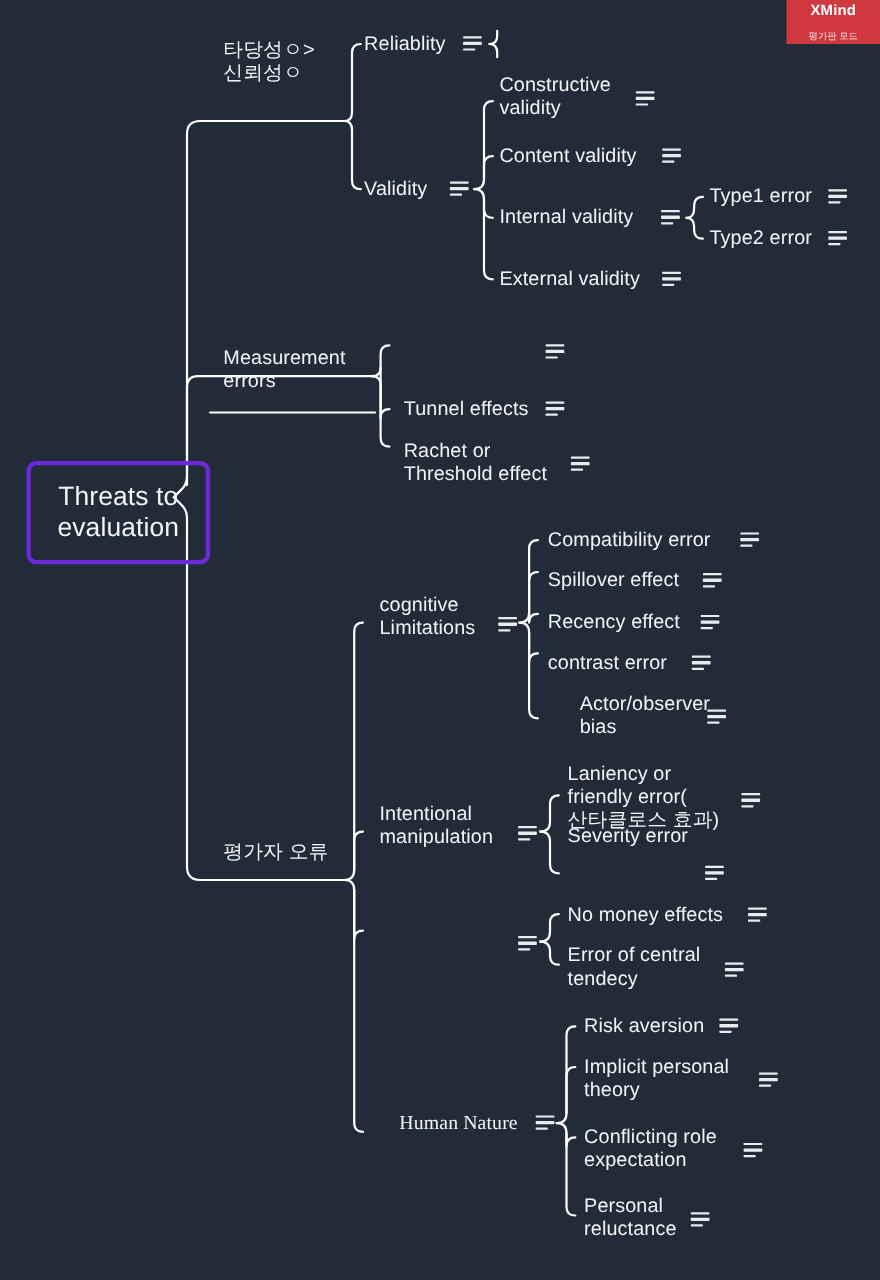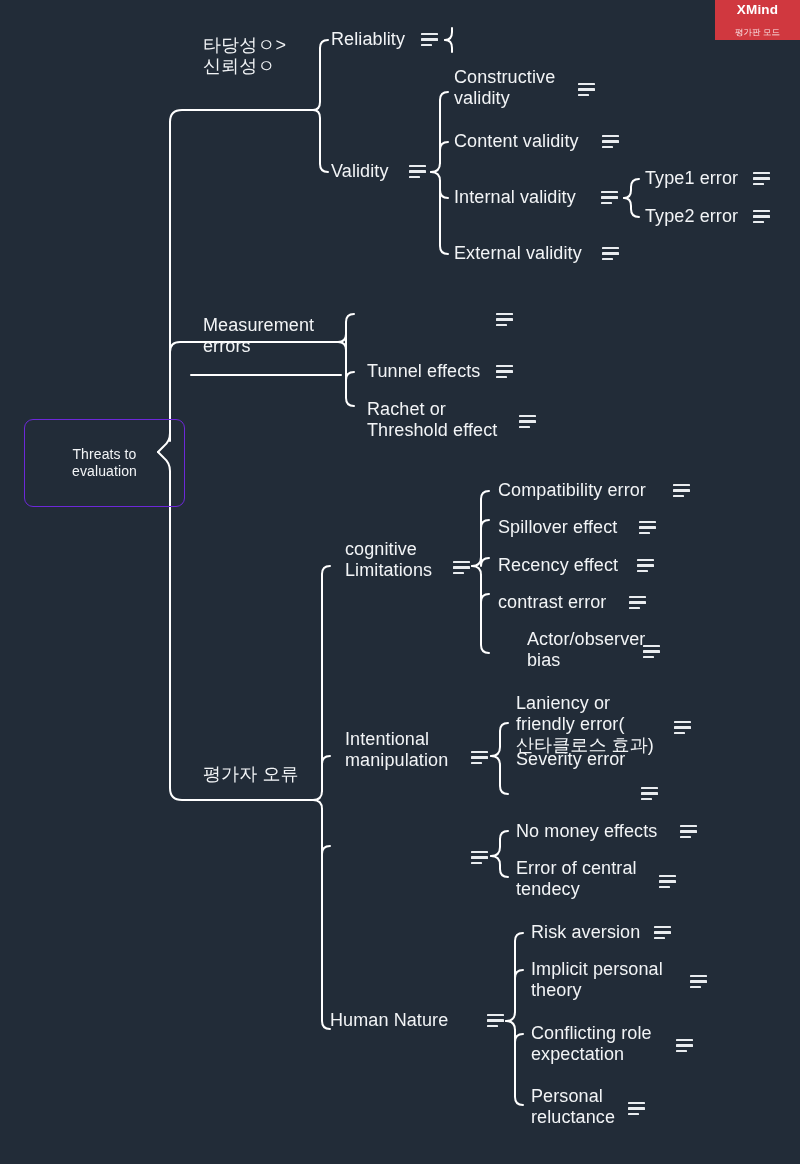--- a/index.html
+++ b/index.html
@@ -30,24 +30,24 @@
     align-items: center;
     white-space: pre;
     line-height: 1.16;
     font-size: 18px;
     color: #f2f4f6;
     letter-spacing: .1px;
   }
   .node .txt { display: block; }
 
   .root {
-    border: 1px solid #6d28d9;
+    border: 4px solid #6d28d9;
     border-radius: 9px;
     padding: 9px 13px 10px 13px;
-    font-size: 14px;
+    font-size: 24px;
     background: transparent;
   }
 
   
   .ul {
     position: absolute;
     height: 2px;
     background: #ffffff;
     border-radius: 1px;
   }
@@ -375,21 +375,21 @@
   <div class="node" style="left:516px; top:858px;">
     <span class="txt">Error of central
 tendecy</span>
   </div>
   <div class="notes-icon" style="left:659px; top:875px;">
       <i></i>
       <i></i>
       <i></i>
     </div>
 
-  <div class="node" style="left:330px; top:1010px;">
+  <div class="node" style="left:363px; top:1010px;font-family:Liberation Serif, serif;">
     <span class="txt">Human Nature</span>
   </div>
   <div class="notes-icon" style="left:487px; top:1014px;">
       <i></i>
       <i></i>
       <i></i>
     </div>
 
   <div class="node" style="left:531px; top:922px;">
     <span class="txt">Risk aversion</span>

